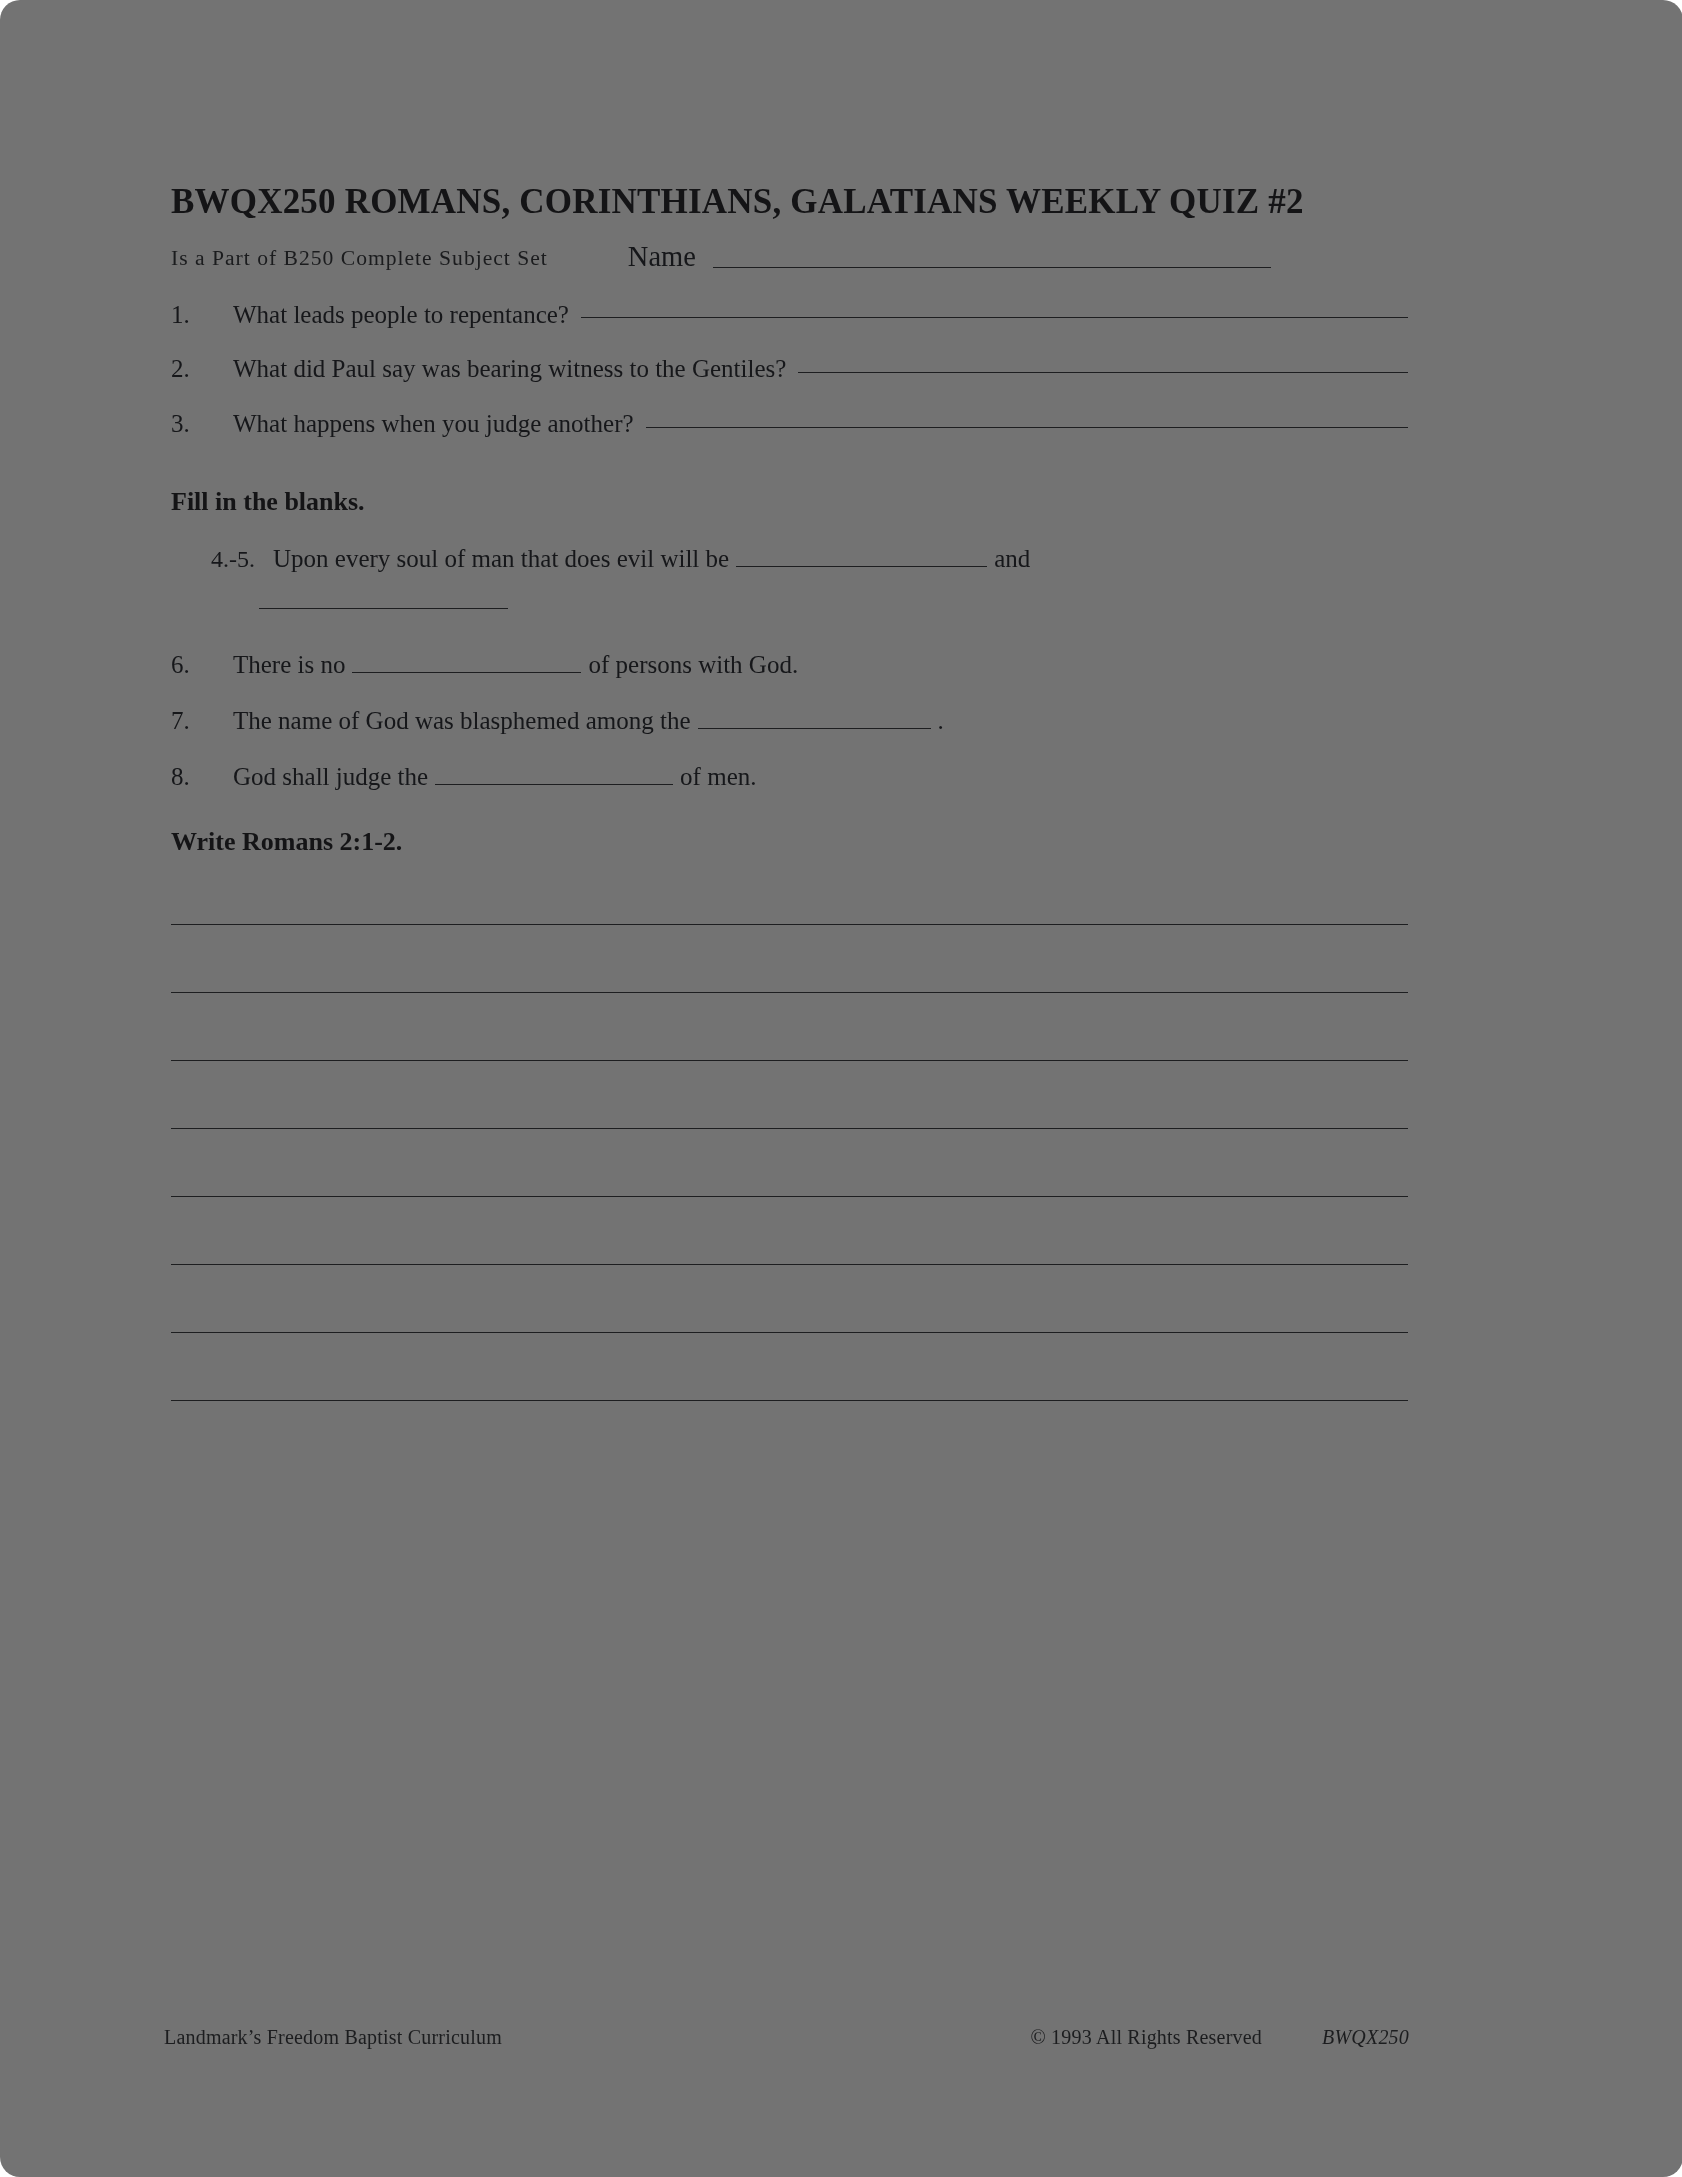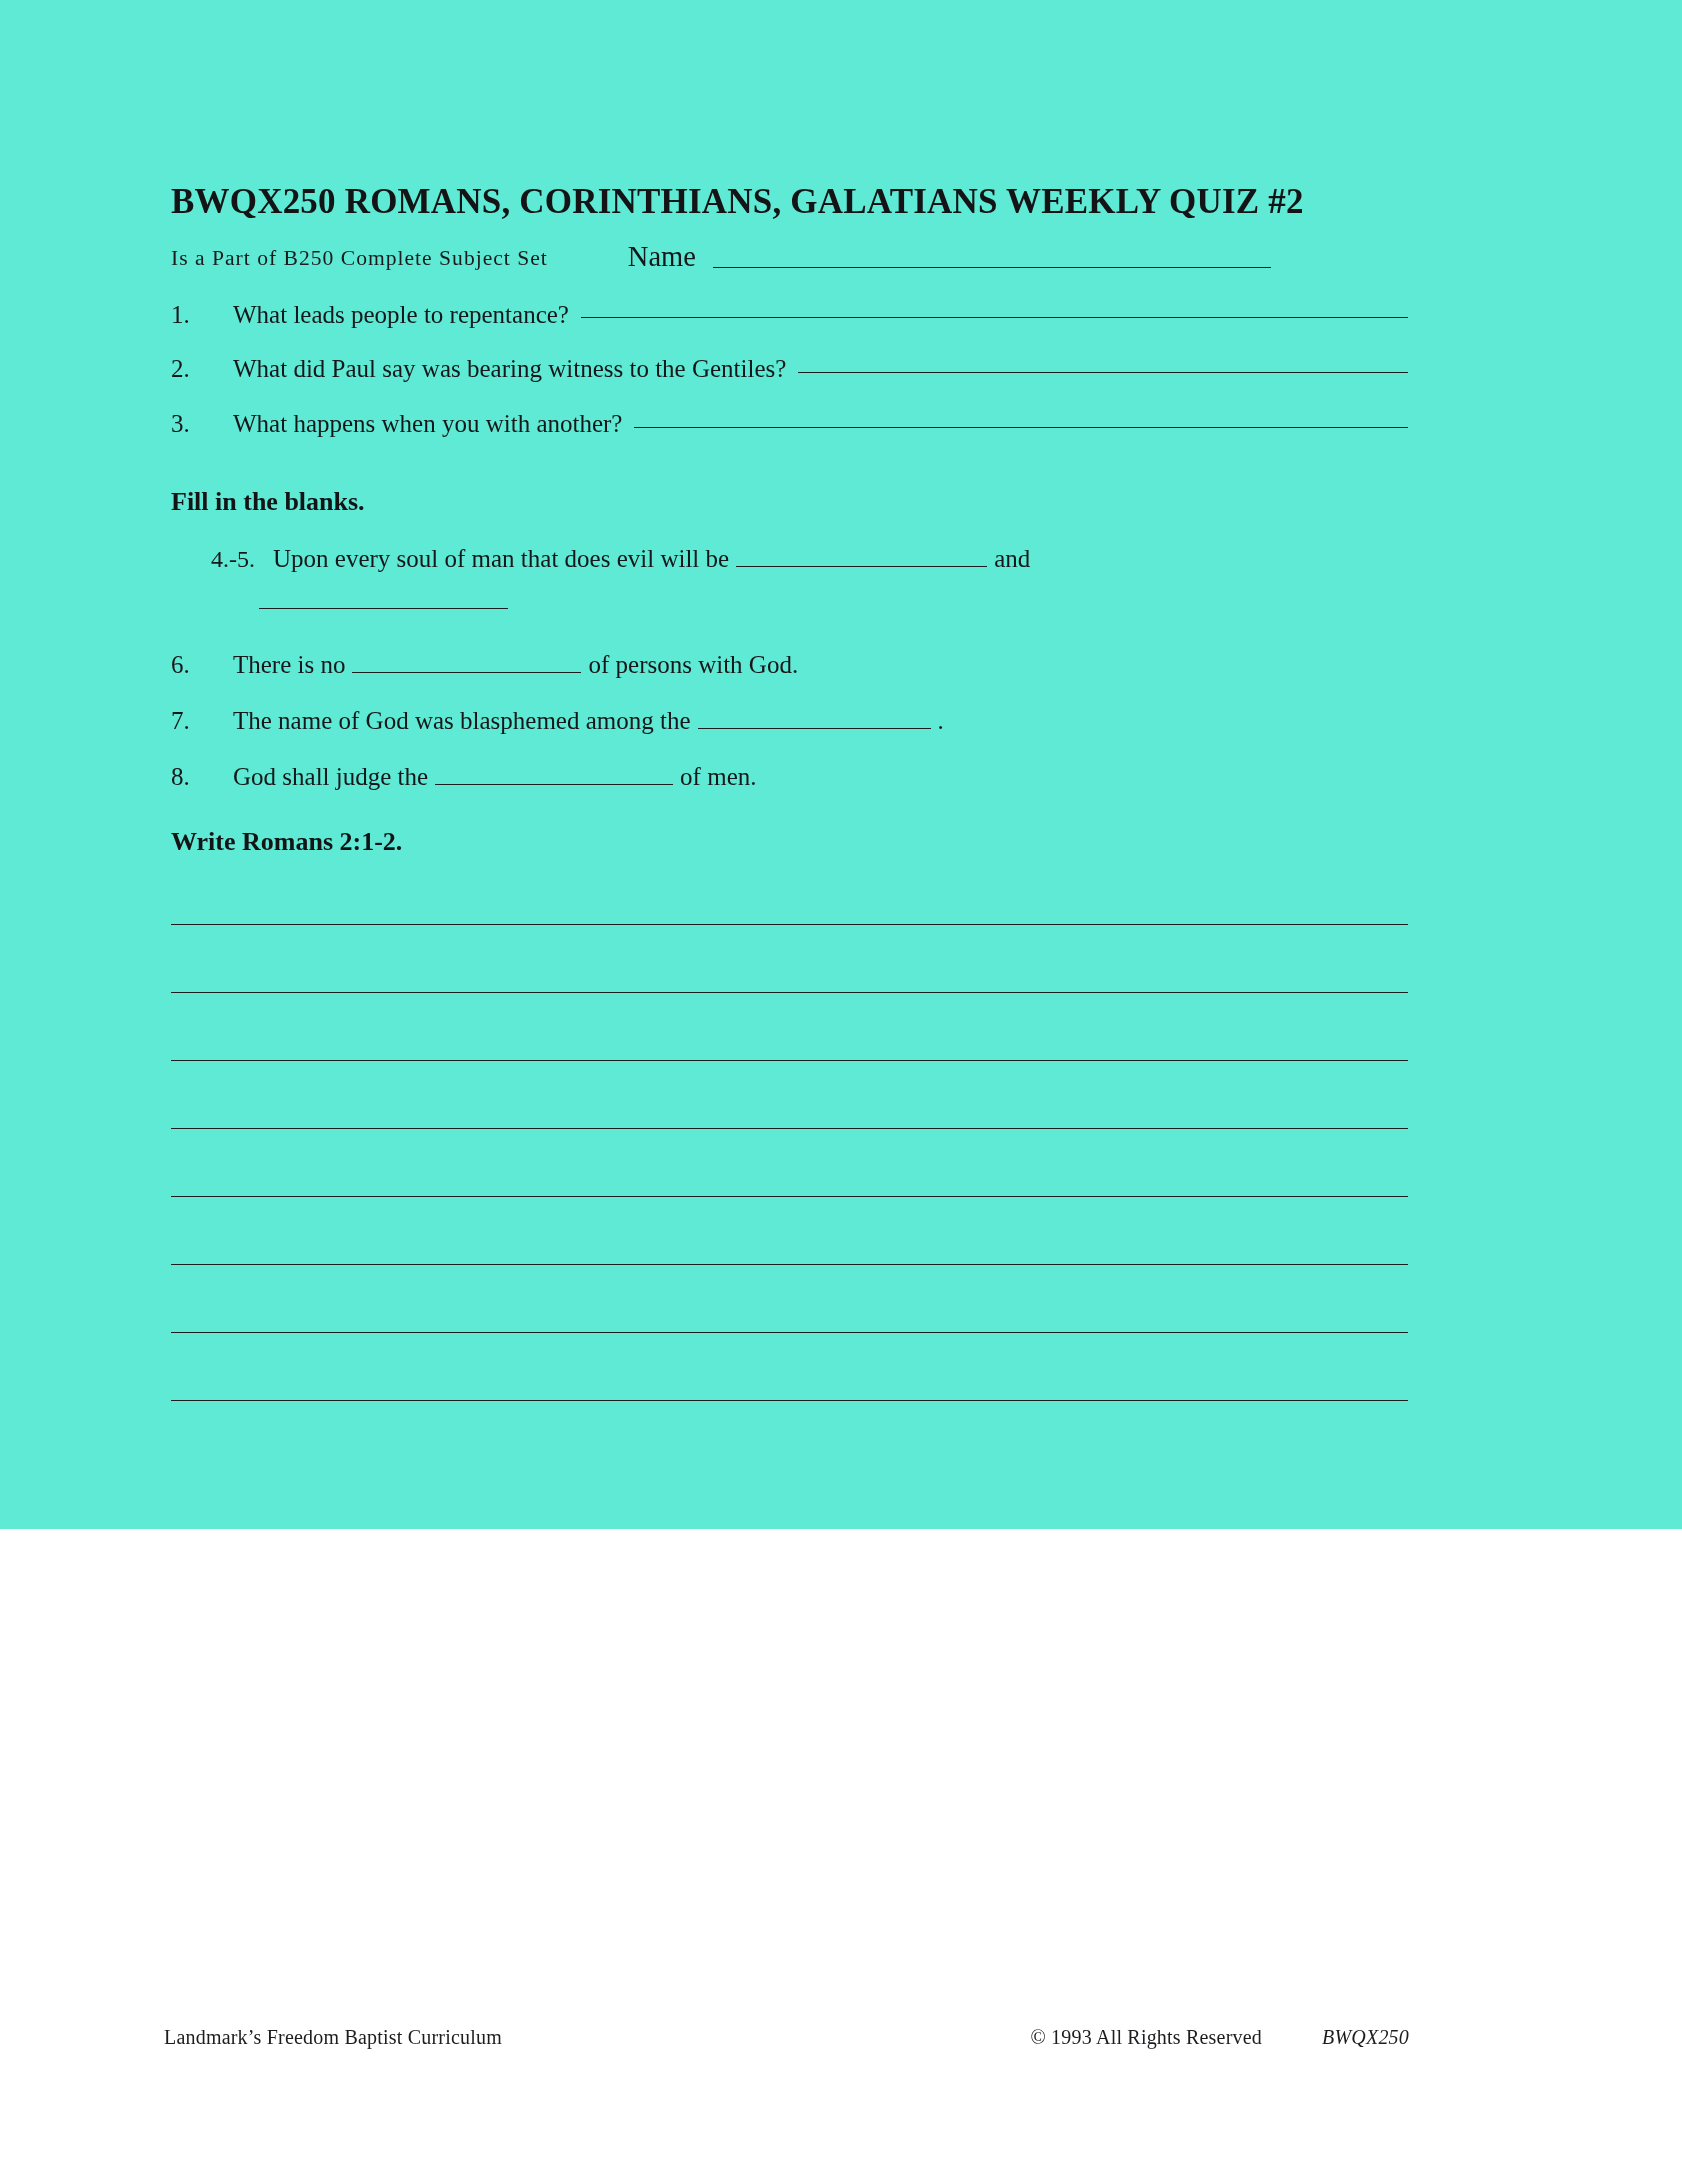--- a/index.html
+++ b/index.html
@@ -12,22 +12,23 @@
     height: 2177px;
     position: relative;
     font-family: "Liberation Serif", serif;
     color: #16171a;
     overflow: hidden;
   }
   .page {
     position: absolute;
     left: 0; top: 0;
     width: 1683px;
-    height: 1529px;
-    background: #5eead4;
+    height: 2177px;
+    background: #737373;
+    border-radius: 20px;
   }
   .sheet {
     position: absolute;
     left: 171px;
     top: 182px;
     width: 1237px;
   }
 
   
   .title {
@@ -178,21 +179,21 @@
     </div>
 
     <div class="q">
       <span class="num">2.</span>
       <span class="txt">What did Paul say was bearing witness to the Gentiles?</span>
       <span class="rule"></span>
     </div>
 
     <div class="q">
       <span class="num">3.</span>
-      <span class="txt">What happens when you with another?</span>
+      <span class="txt">What happens when you judge another?</span>
       <span class="rule"></span>
     </div>
 
     <div class="spacer-md"></div>
 
     <div class="section-head tight">Fill in the blanks.</div>
 
     <div class="q fill">
       <span class="num wide">4.-5.</span>
       <span class="txt">Upon every soul of man that does evil will be</span>

